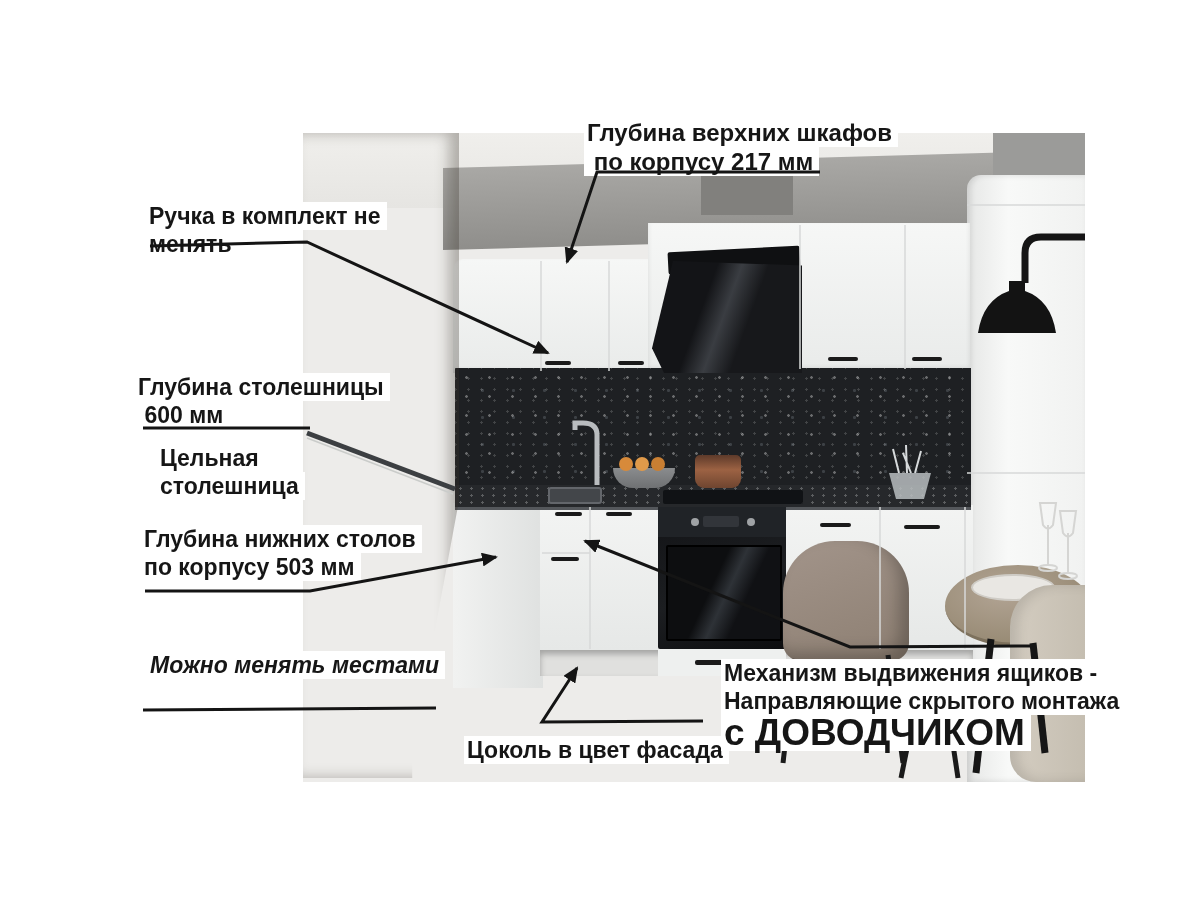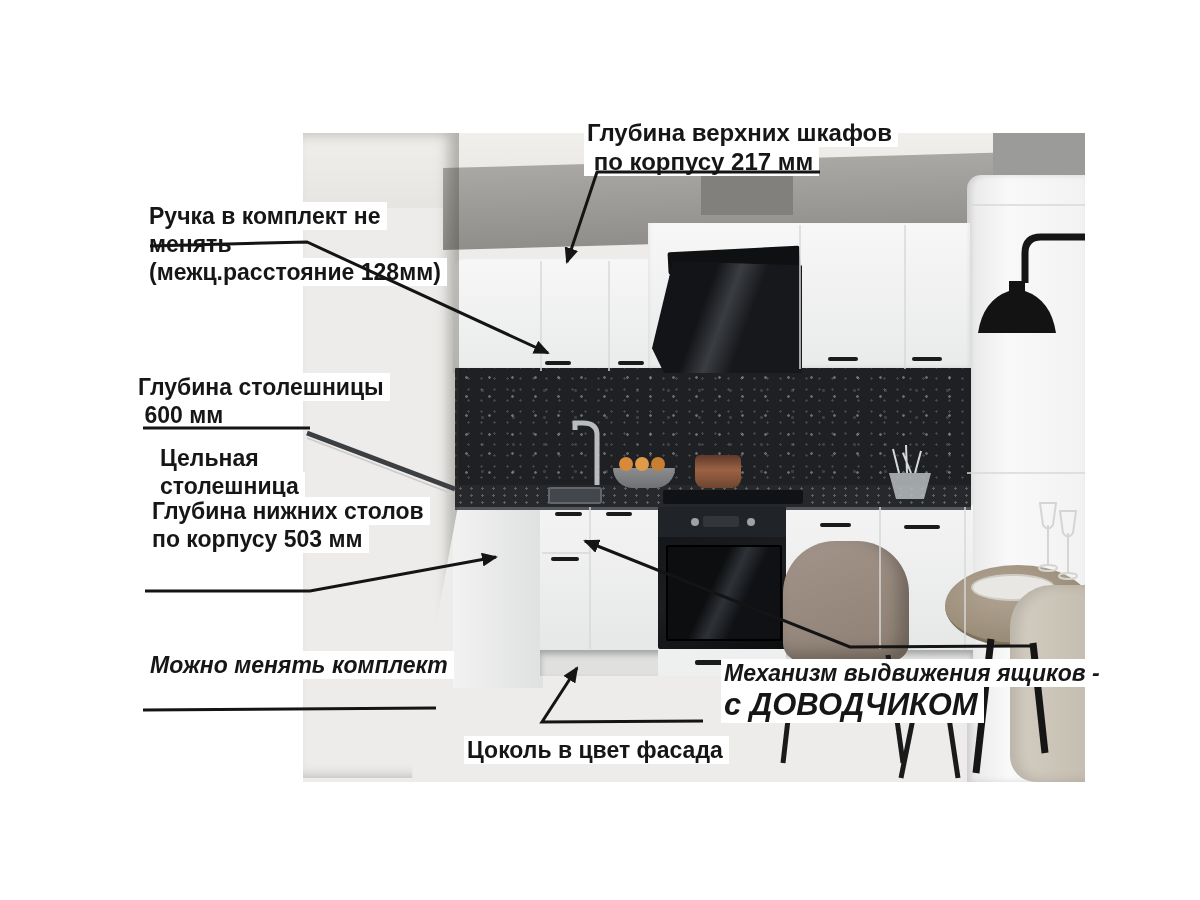--- a/index.html
+++ b/index.html
@@ -57,21 +57,21 @@
   .plate{left:668px;top:441px;width:80px;height:23px;border-radius:50%;background:#e9e7e3;border:2px solid #cfccc6;z-index:6;}
   .chair1{left:480px;top:408px;width:126px;height:120px;background:linear-gradient(160deg,#a2948a,#8d7f72);border-radius:52px 52px 18px 18px;box-shadow:inset -10px -8px 16px rgba(0,0,0,.25);z-index:7;}
   .chair2{left:707px;top:452px;width:78px;height:197px;background:linear-gradient(90deg,#d4cdc1,#c4bdb0);border-radius:42px 0 0 26px;box-shadow:inset 8px 0 12px rgba(0,0,0,.12);z-index:7;}
   #photo-details{left:0;top:0;z-index:8;}
   
   .lbl{position:absolute;display:flex;flex-direction:column;align-items:flex-start;z-index:10;
        color:#161616;font-weight:bold;font-size:23px;line-height:26px;}
   .lbl span{background:#ffffff;padding:1px 6px 1px 3px;white-space:pre;}
   .lbl.big{font-size:24px;line-height:27px;padding-left:36px;}
   .lbl.italic{font-style:italic;}
-  .lbl .xl{font-size:31px;line-height:34px;}
+  .lbl .xl{font-size:37px;line-height:34px;}
   #arrows{position:absolute;left:0;top:0;z-index:11;pointer-events:none;}
 </style>
 </head>
 <body>
 
 <div id="photo" class="abs">
   <div class="abs ceiling"></div>
   <div class="abs wall-band"></div>
   <div class="abs soffit"></div>
   <div class="abs wall-right"></div>
@@ -174,48 +174,48 @@
 </div>
 
 <div class="lbl big" style="left:548px;top:118px;">
   <span>Глубина верхних шкафов</span>
   <span> по корпусу 217 мм</span>
 </div>
 
 <div class="lbl" style="left:146px;top:166px;margin-top:36px;">
   <span>Ручка в комплект не</span>
   <span>менять</span>
-  <span>(межц.расстояние 128мм)</span>
 </div>
 
 <div class="lbl" style="left:135px;top:373px;">
   <span>Глубина столешницы</span>
   <span> 600 мм</span>
 </div>
 
 <div class="lbl" style="left:157px;top:444px;">
   <span>Цельная</span>
   <span>столешница</span>
 </div>
 
-<div class="lbl" style="left:141px;top:497px;margin-left:8px;">
+<div class="lbl" style="left:141px;top:525px;">
   <span>Глубина нижних столов</span>
   <span>по корпусу 503 мм</span>
 </div>
 
 <div class="lbl italic" style="left:147px;top:651px;">
-  <span>Можно менять комплект</span>
+  <span>Можно менять местами</span>
 </div>
 
 <div class="lbl" style="left:464px;top:736px;">
   <span>Цоколь в цвет фасада</span>
 </div>
 
-<div class="lbl" style="left:721px;top:659px;font-style:italic;">
+<div class="lbl" style="left:721px;top:659px;">
   <span>Механизм выдвижения ящиков -</span>
+  <span>Направляющие скрытого монтажа</span>
   <span class="xl">с ДОВОДЧИКОМ</span>
 </div>
 
 <svg id="arrows" width="1200" height="900" viewBox="0 0 1200 900">
   <defs>
     <marker id="ah" markerUnits="userSpaceOnUse" markerWidth="18" markerHeight="14" refX="14" refY="7" orient="auto">
       <path d="M0,0 L16,7 L0,14 z" fill="#141414"></path>
     </marker>
   </defs>
   <g fill="none" stroke="#141414" stroke-width="3">

